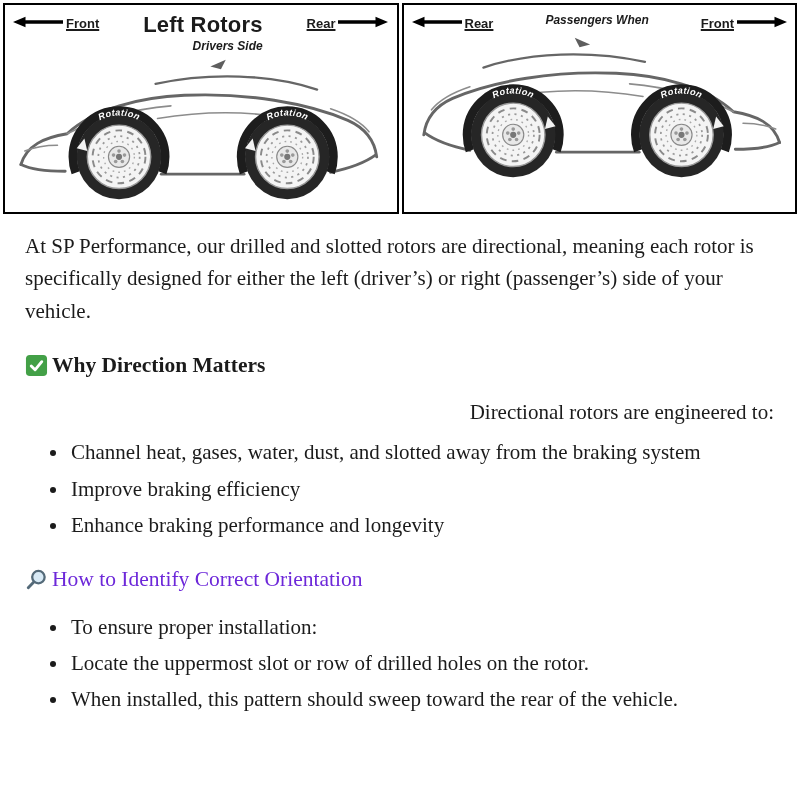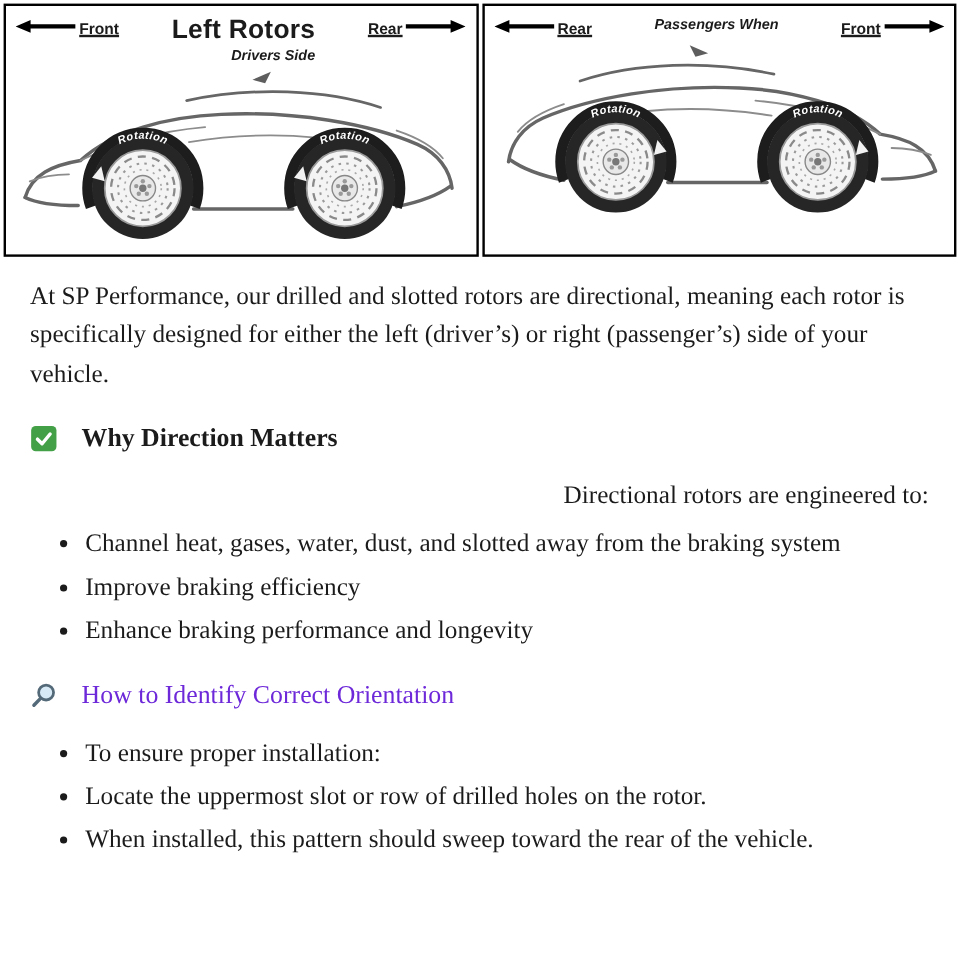--- a/index.html
+++ b/index.html
@@ -47,21 +47,21 @@
     fill: #fff;
     font-family: "Liberation Sans", sans-serif;
     font-style: italic; font-weight: bold; font-size: 9.5px;
     text-anchor: middle; letter-spacing: 0.4px;
   }
   .rot-tip { fill: #f2f2f2; }
 
   
   .content { padding: 16px 26px 0 25px; font-size: 21px; line-height: 1.54; }
   .intro { margin-bottom: 6px; }
-  .h-row { display: flex; align-items: center; gap: 20px; margin: 22px 0 14px 0; }
+  .h-row { display: flex; align-items: center; gap: 4px; margin: 22px 0 14px 0; }
   .h-text { font-size: 21.5px; }
   .h-row.bold .h-text { font-weight: bold; }
   .h-row.plain .h-text { color: #6d28d9; }
   .h-icon { width: 23px; height: 23px; flex: none; display: block; }
   .lead { margin: 0 0 2px 0; text-align: right; }
   ul { margin: 8px 0 6px 0; padding-left: 44px; }
   li { margin: 4px 0; padding-left: 2px; }
 </style>
 </head>
 <body>

